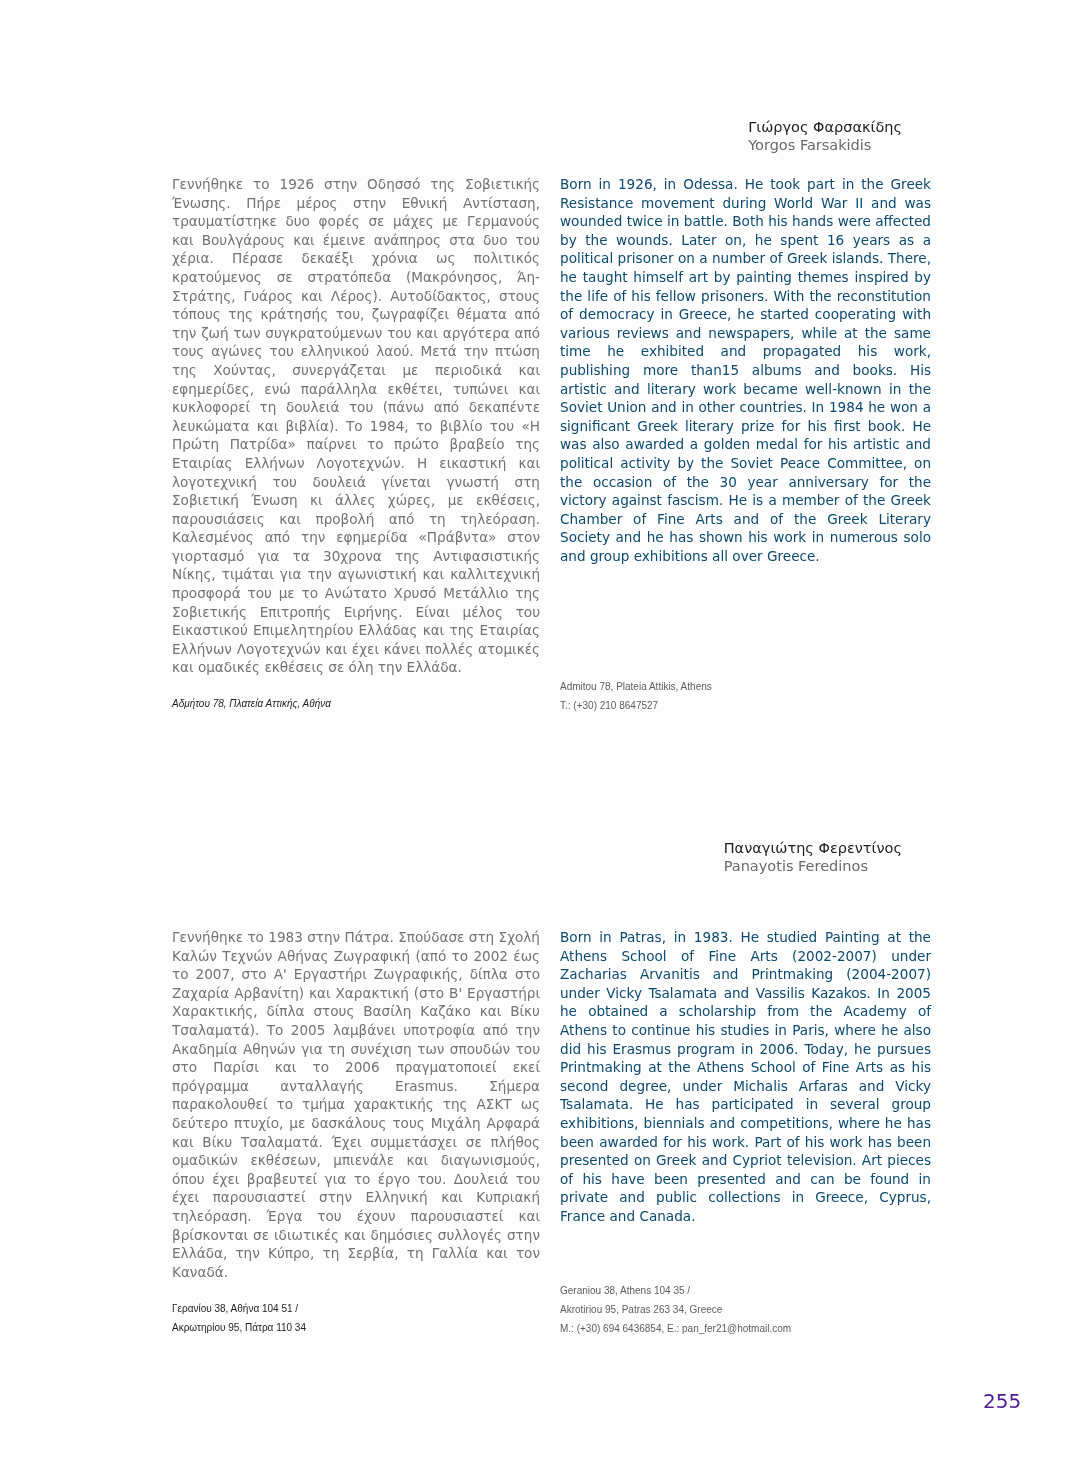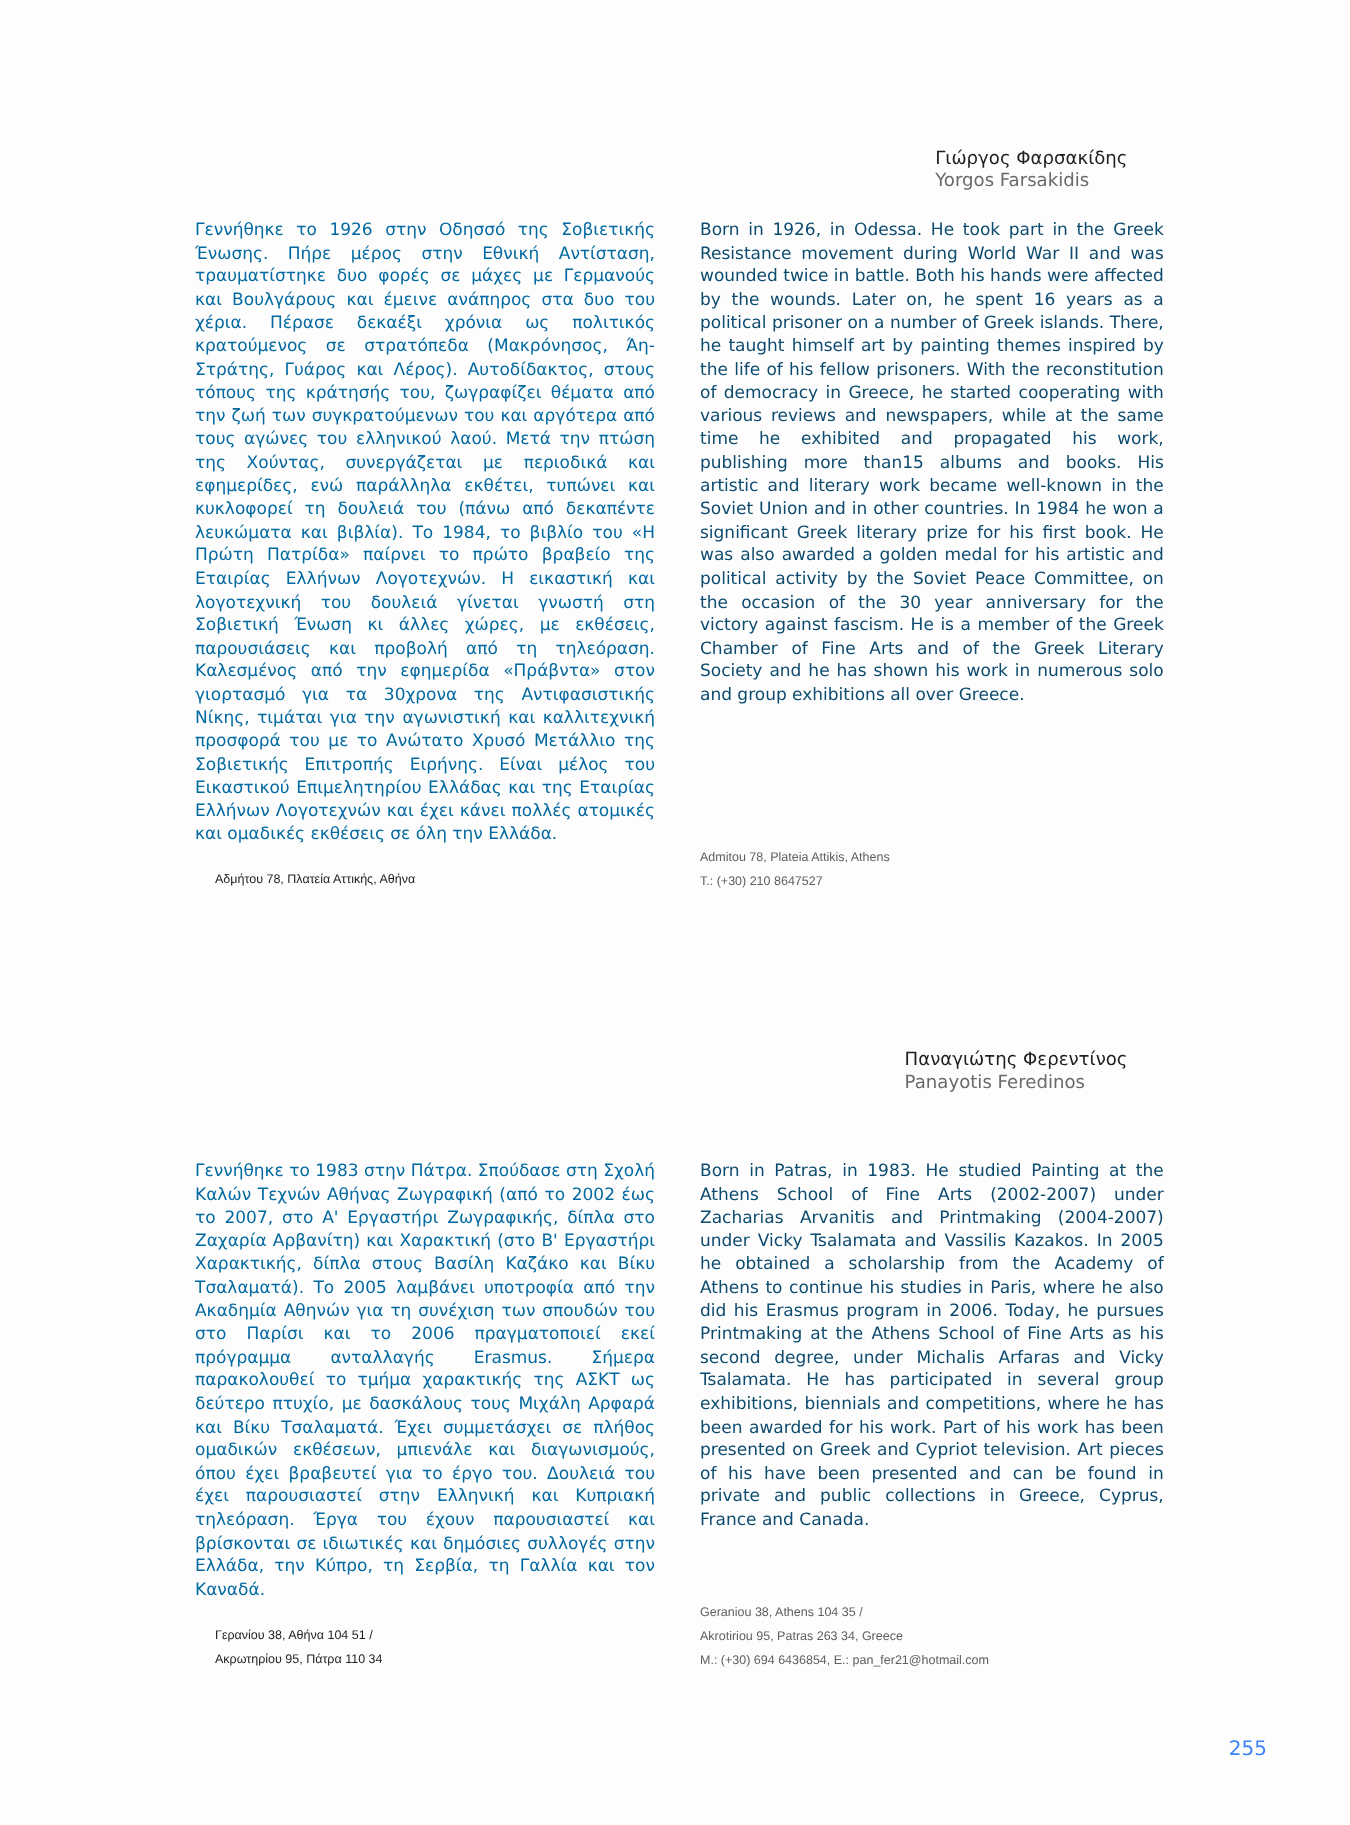--- a/index.html
+++ b/index.html
@@ -23,55 +23,55 @@
     .name-greek { color: #1e1e1e; }
     .name-latin { color: #6a6a6a; }
 
     .col {
       position: absolute;
       font-size: 13.6px;
       line-height: 18.6px;
       text-align: justify;
       hyphens: manual;
     }
-    .col-greek { left: 156px; width: 368px; color: #0369a1; }
+    .col-greek { left: 172px; width: 368px; color: #737373; }
     .col-english { left: 560px; width: 371px; color: #0c4a6e; }
 
     .addr {
       position: absolute;
       font-size: 10px;
       line-height: 19px;
       white-space: nowrap;
     }
     .addr-greek { left: 172px; color: #1e1e1e; font-family: "Liberation Sans", sans-serif; font-stretch: condensed; }
     .addr-english { left: 560px; color: #5e5e5e; font-family: "Liberation Sans", sans-serif; }
 
     .page-number {
       position: absolute;
       left: 983px;
       top: 1389px;
-      font-size: 16px;
-      color: #3b82f6;
+      font-size: 20px;
+      color: #4c1d95;
       font-family: "DejaVu Sans", sans-serif;
       text-align: center;
     }
     .line { display: block; }
   </style>
 </head>
 <body>
 
 <div class="name-block" style="top:118px;">
   <div class="name-greek">Γιώργος Φαρσακίδης</div>
   <div class="name-latin">Yorgos Farsakidis</div>
 </div>
 
 <div class="col col-greek" style="top:175px;">Γεννήθηκε το 1926 στην Οδησσό της Σοβιετικής Ένωσης. Πήρε μέρος στην Εθνική Αντίσταση, τραυματίστηκε δυο φορές σε μάχες με Γερμανούς και Βουλγάρους και έμεινε ανάπηρος στα δυο του χέρια. Πέρασε δεκαέξι χρόνια ως πολιτικός κρατούμενος σε στρατόπεδα (Μακρόνησος, Άη-Στράτης, Γυάρος και Λέρος). Αυτοδίδακτος, στους τόπους της κράτησής του, ζωγραφίζει θέματα από την ζωή των συγκρατούμενων του και αργότερα από τους αγώνες του ελληνικού λαού. Μετά την πτώση της Χούντας, συνεργάζεται με περιοδικά και εφημερίδες, ενώ παράλληλα εκθέτει, τυπώνει και κυκλοφορεί τη δουλειά του (πάνω από δεκαπέντε λευκώματα και βιβλία). Το 1984, το βιβλίο του «Η Πρώτη Πατρίδα» παίρνει το πρώτο βραβείο της Εταιρίας Ελλήνων Λογοτεχνών. Η εικαστική και λογοτεχνική του δουλειά γίνεται γνωστή στη Σοβιετική Ένωση κι άλλες χώρες, με εκθέσεις, παρουσιάσεις και προβολή από τη τηλεόραση. Καλεσμένος από την εφημερίδα «Πράβντα» στον γιορτασμό για τα 30χρονα της Αντιφασιστικής Νίκης, τιμάται για την αγωνιστική και καλλιτεχνική προσφορά του με το Ανώτατο Χρυσό Μετάλλιο της Σοβιετικής Επιτροπής Ειρήνης. Είναι μέλος του Εικαστικού Επιμελητηρίου Ελλάδας και της Εταιρίας Ελλήνων Λογοτεχνών και έχει κάνει πολλές ατομικές και ομαδικές εκθέσεις σε όλη την Ελλάδα.</div>
 <div class="col col-english" style="top:175px;">Born in 1926, in Odessa. He took part in the Greek Resistance movement during World War II and was wounded twice in battle. Both his hands were affected by the wounds. Later on, he spent 16 years as a political prisoner on a number of Greek islands. There, he taught himself art by painting themes inspired by the life of his fellow prisoners. With the reconstitution of democracy in Greece, he started cooperating with various reviews and newspapers, while at the same time he exhibited and propagated his work, publishing more than15 albums and books. His artistic and literary work became well-known in the Soviet Union and in other countries. In 1984 he won a significant Greek literary prize for his first book. He was also awarded a golden medal for his artistic and political activity by the Soviet Peace Committee, on the occasion of the 30 year anniversary for the victory against fascism. He is a member of the Greek Chamber of Fine Arts and of the Greek Literary Society and he has shown his work in numerous solo and group exhibitions all over Greece.</div>
 
-<div class="addr addr-greek" style="top:694px;">
+<div class="addr addr-greek" style="top:694px;font-style:italic;">
   <span class="line">Αδμήτου 78, Πλατεία Αττικής, Αθήνα</span>
 </div>
 <div class="addr addr-english" style="top:677px;">
   <span class="line">Admitou 78, Plateia Attikis, Athens</span>
   <span class="line">T.: (+30) 210 8647527</span>
 </div>
 
 <div class="name-block" style="top:827px;margin-top:12px;">
   <div class="name-greek">Παναγιώτης Φερεντίνος</div>
   <div class="name-latin">Panayotis Feredinos</div>

